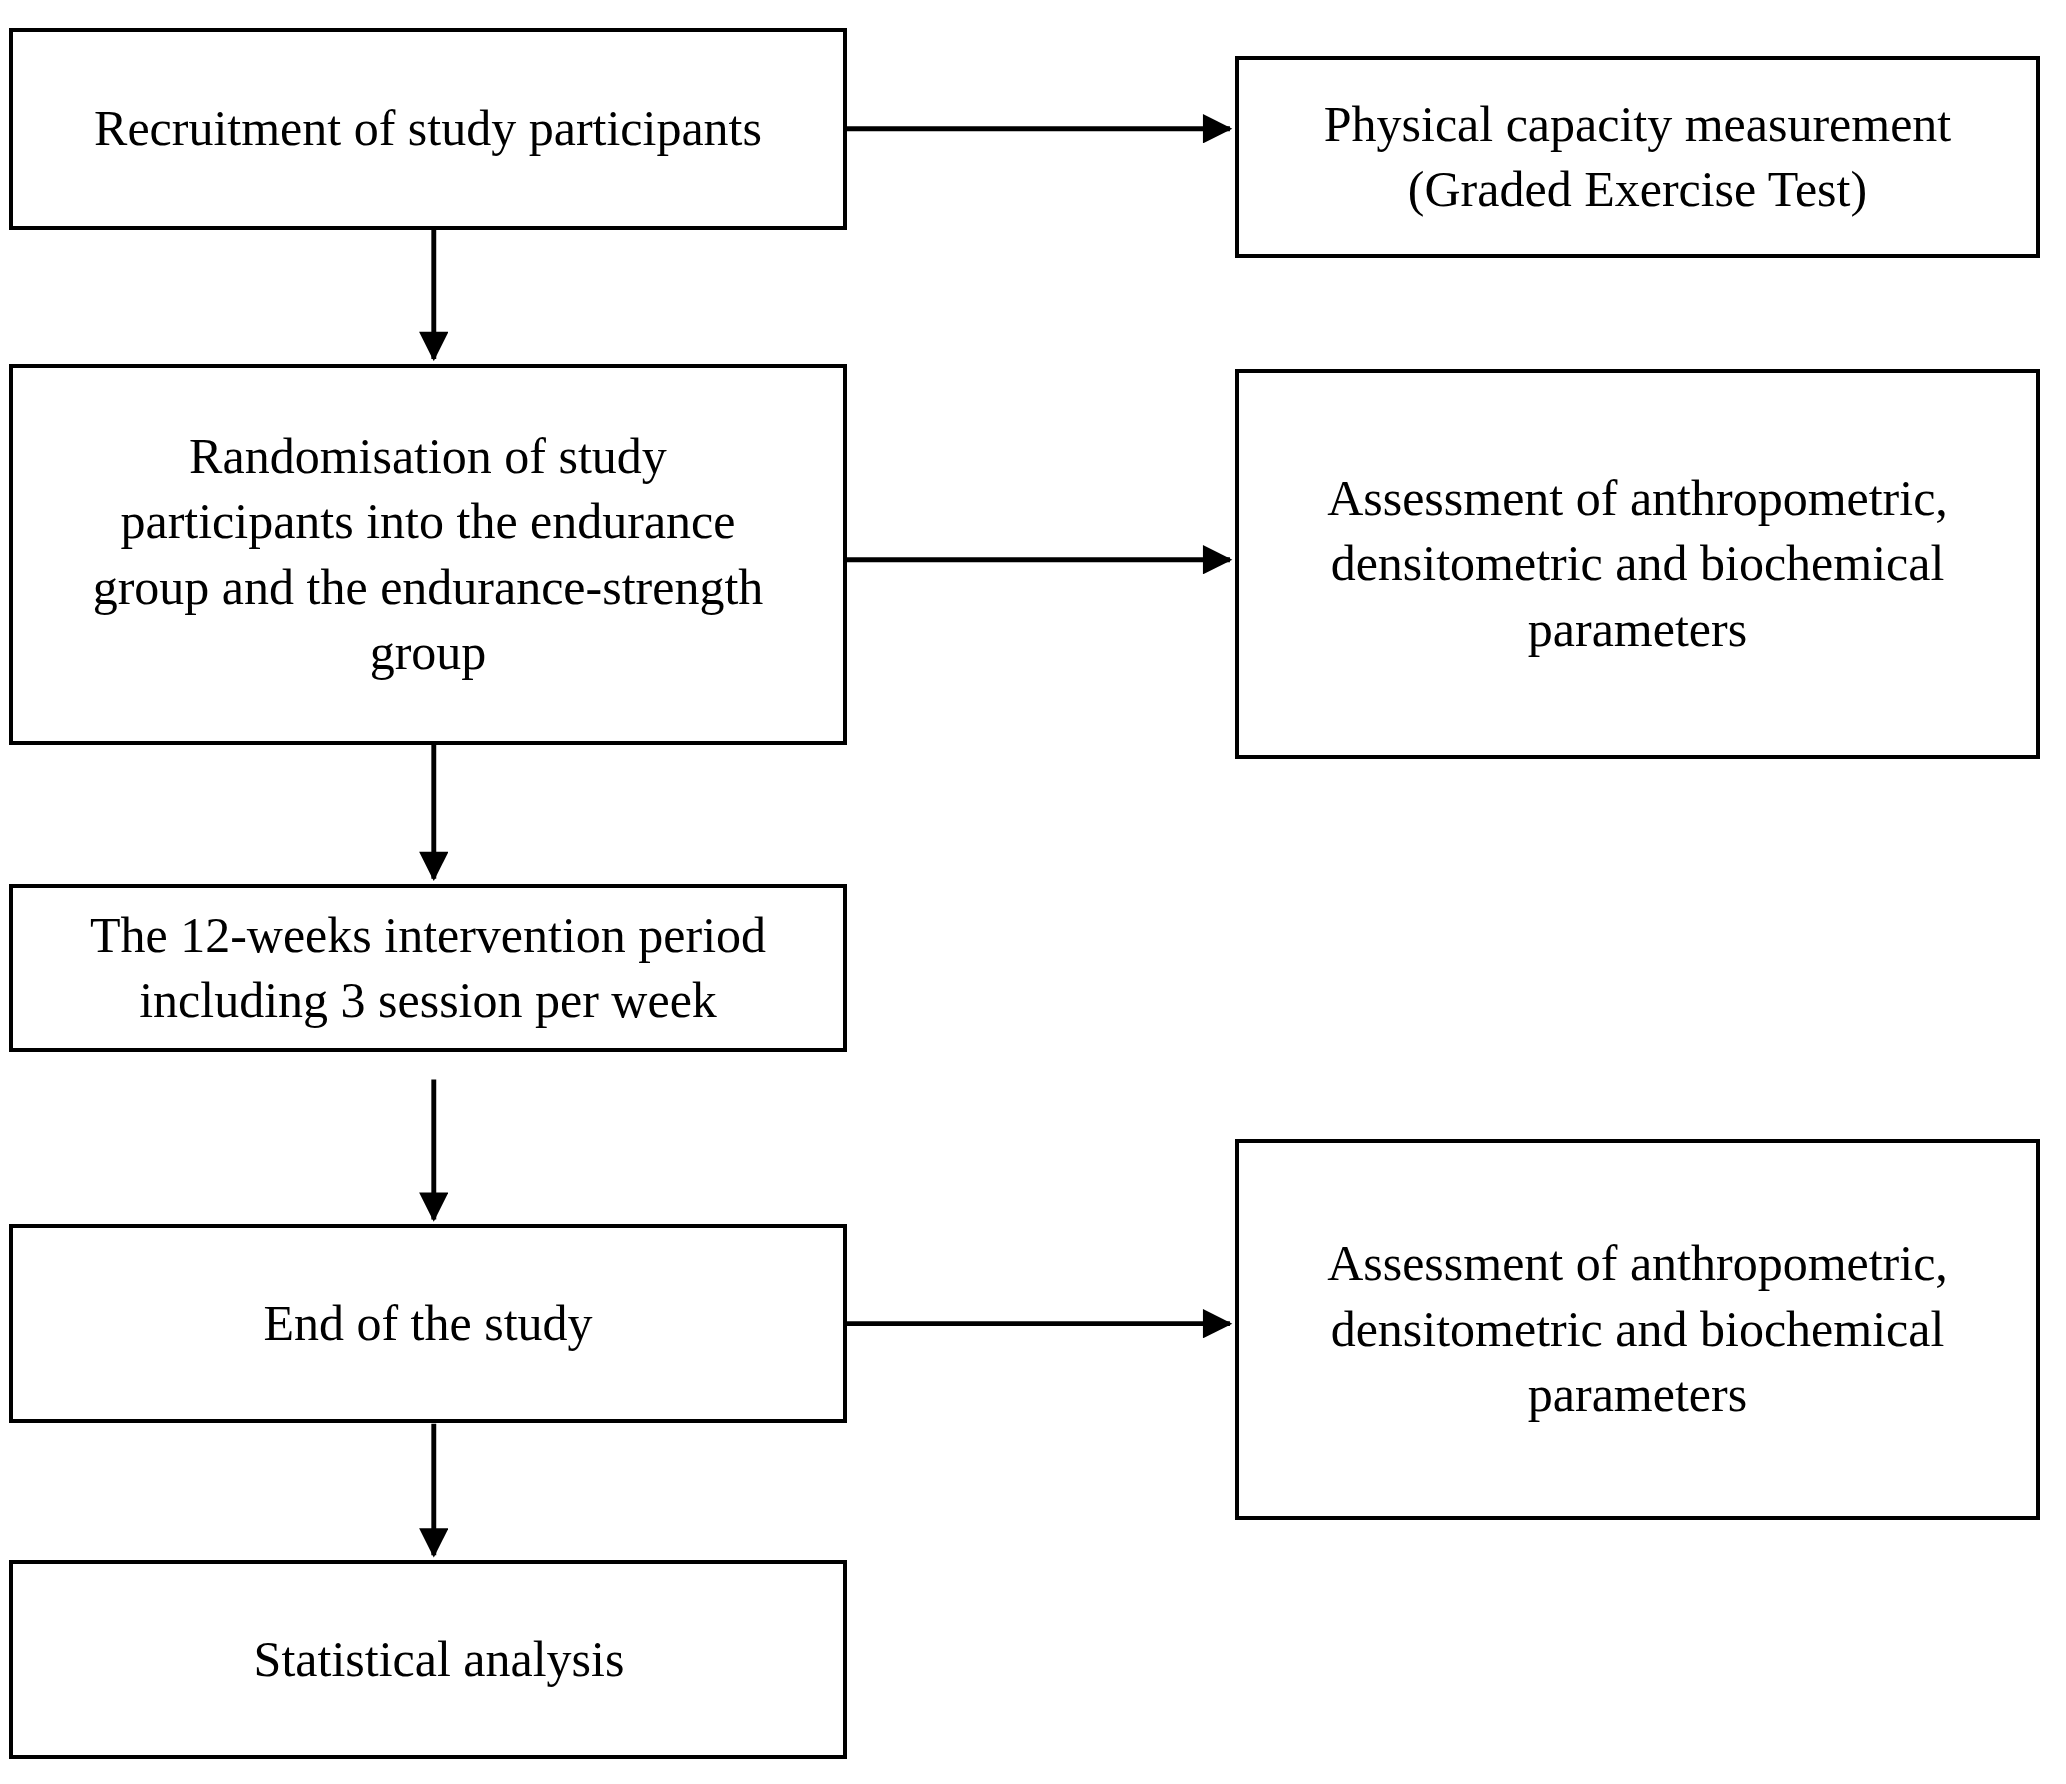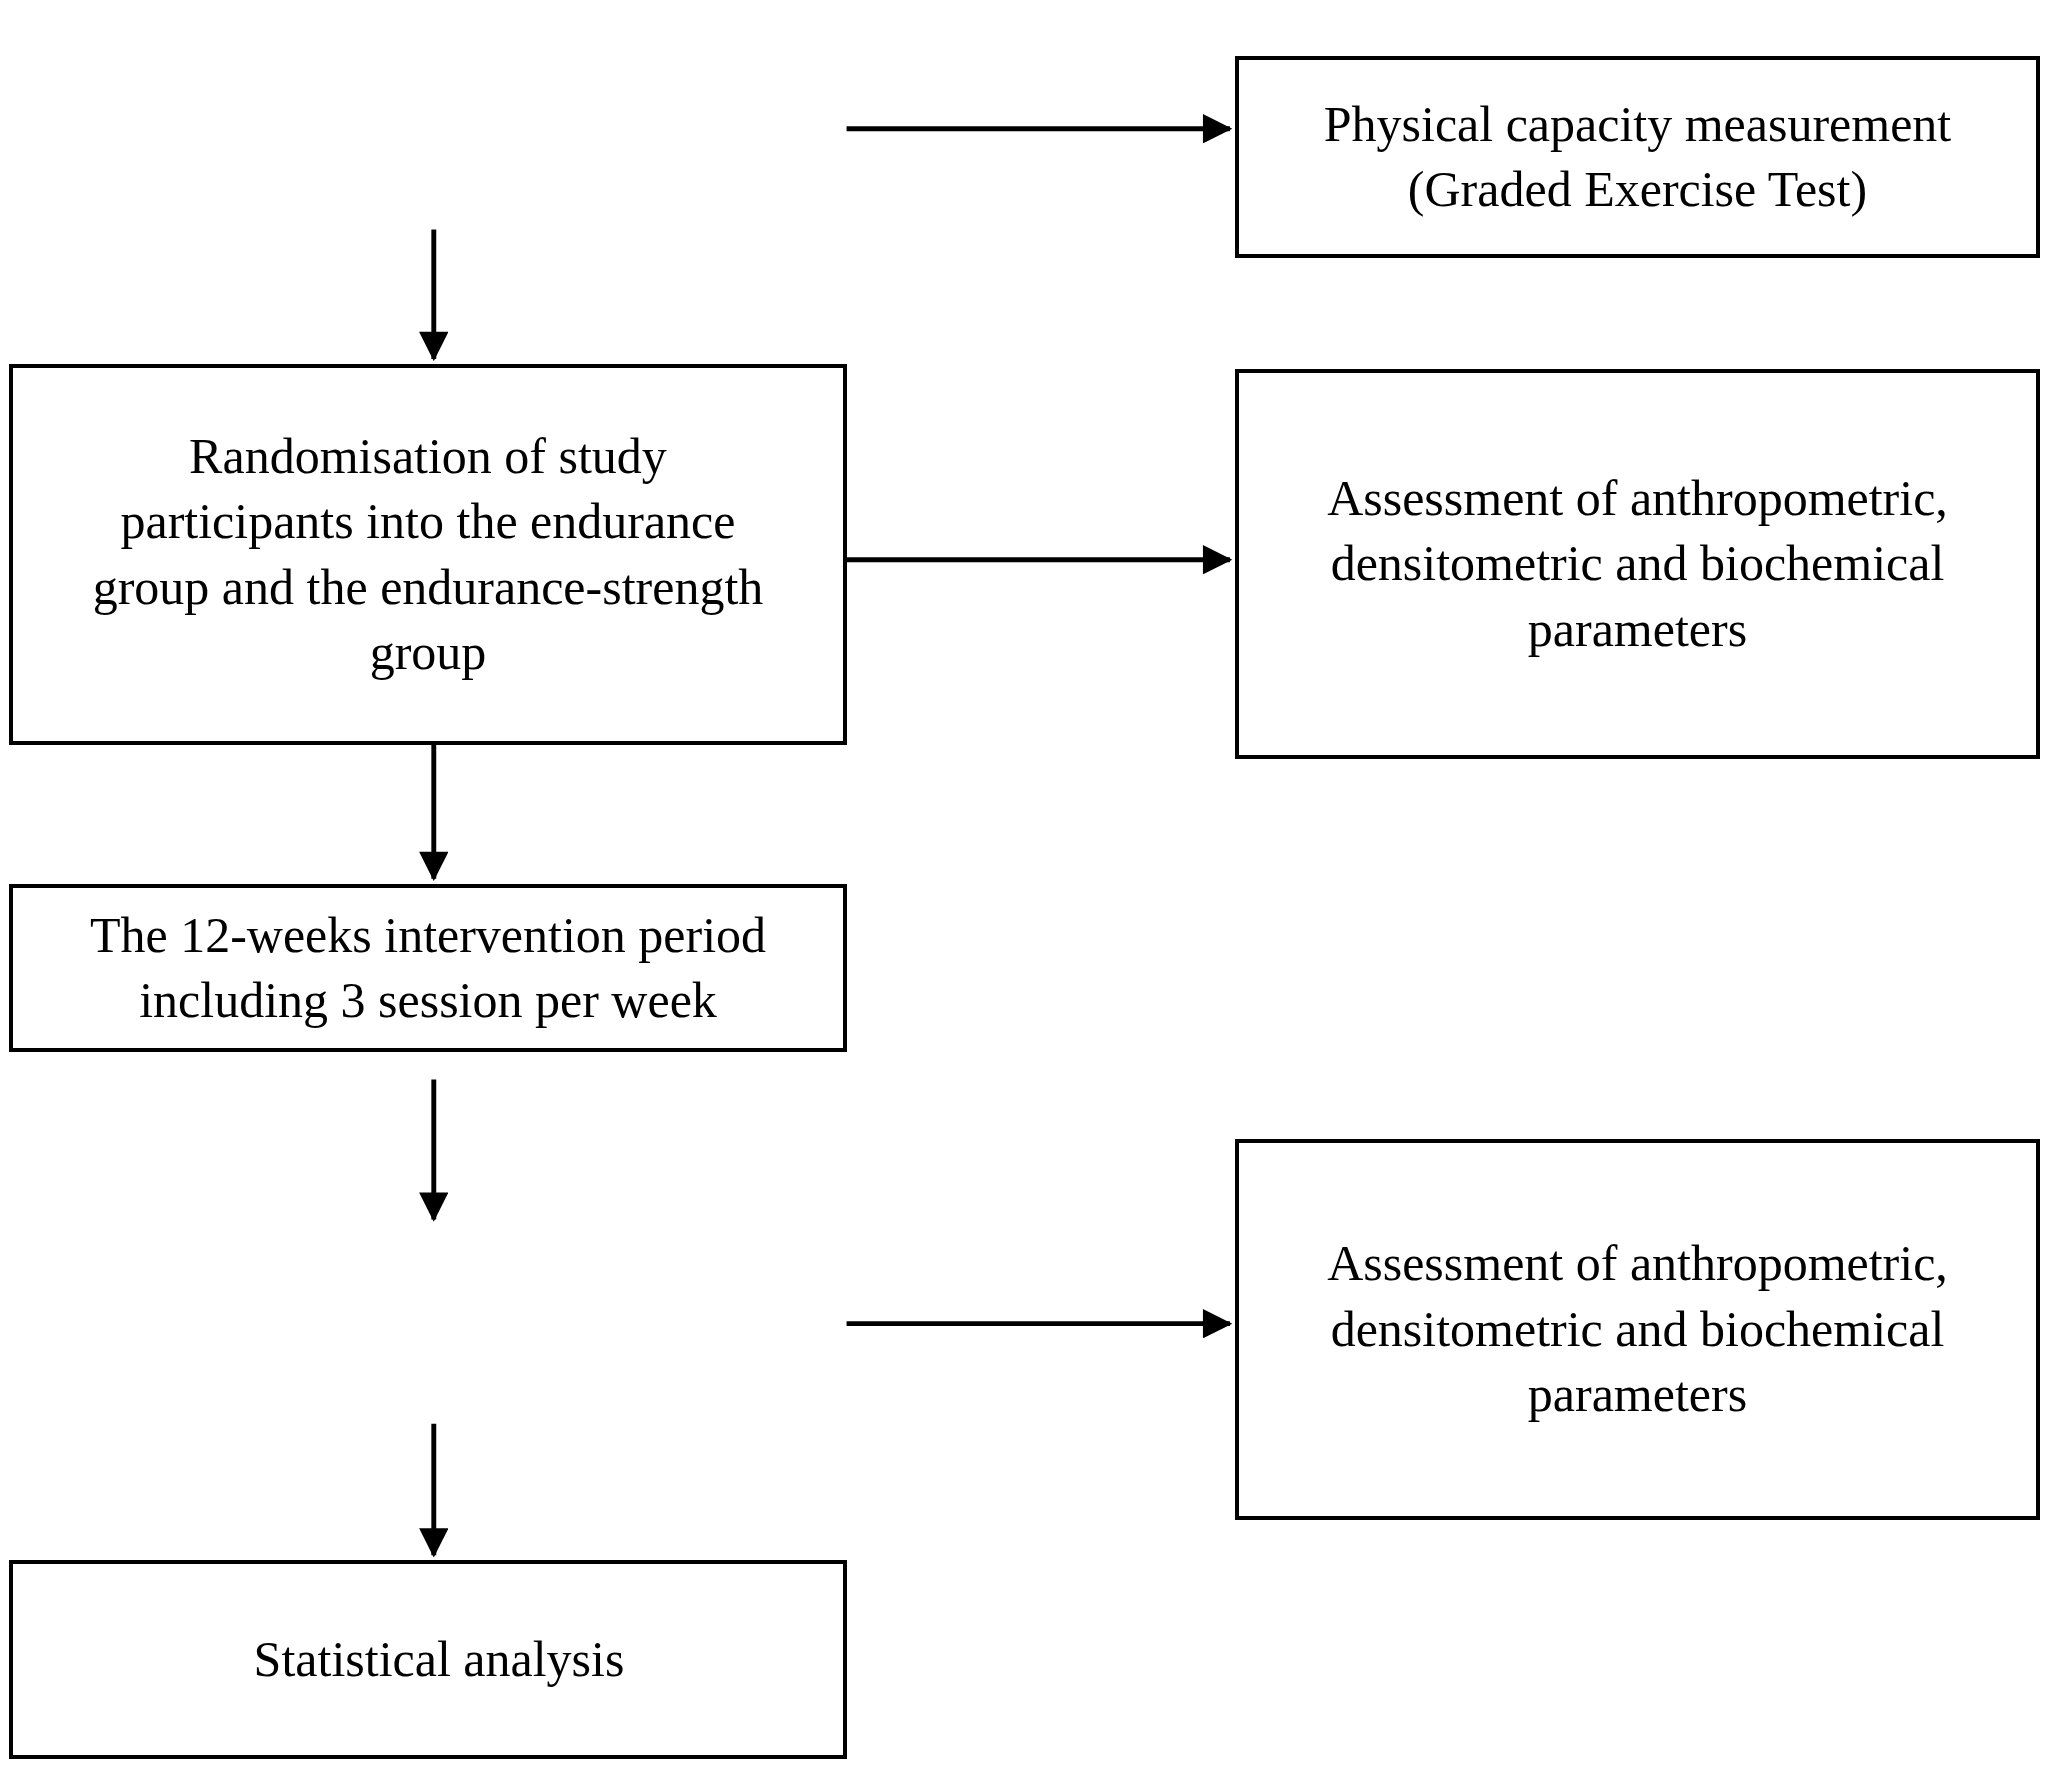--- a/index.html
+++ b/index.html
@@ -65,33 +65,39 @@
     <path d="M 620 328 L 620 513" stroke="#000000" stroke-width="7" fill="none" marker-end="url(#ah)"></path>
     <path d="M 620 1065 L 620 1256" stroke="#000000" stroke-width="7" fill="none" marker-end="url(#ah)"></path>
     <path d="M 620 1543 L 620 1743" stroke="#000000" stroke-width="7" fill="none" marker-end="url(#ah)"></path>
     <path d="M 620 2035 L 620 2223" stroke="#000000" stroke-width="7" fill="none" marker-end="url(#ah)"></path>
 
     <path d="M 1210 184 L 1758 184" stroke="#000000" stroke-width="7" fill="none" marker-end="url(#ah)"></path>
     <path d="M 1210 800 L 1758 800" stroke="#000000" stroke-width="7" fill="none" marker-end="url(#ah)"></path>
     <path d="M 1210 1892 L 1758 1892" stroke="#000000" stroke-width="7" fill="none" marker-end="url(#ah)"></path>
   </svg>
 
+  <div class="box b-l1">
+    <span class="box-text">Recruitment of study participants</span>
+  </div>
 
   <div class="box b-l2">
     <span class="box-text">Randomisation of study
 participants into the endurance
 group and the endurance-strength
 group</span>
   </div>
 
   <div class="box b-l3">
     <span class="box-text">The 12-weeks intervention period
 including 3 session per week</span>
   </div>
 
+  <div class="box b-l4">
+    <span class="box-text">End of the study</span>
+  </div>
 
   <div class="box b-l5">
     <span class="box-text">Statistical analysis</span>
   </div>
 
   <div class="box b-r1">
     <span class="box-text">Physical capacity measurement
 (Graded Exercise Test)</span>
   </div>
 

